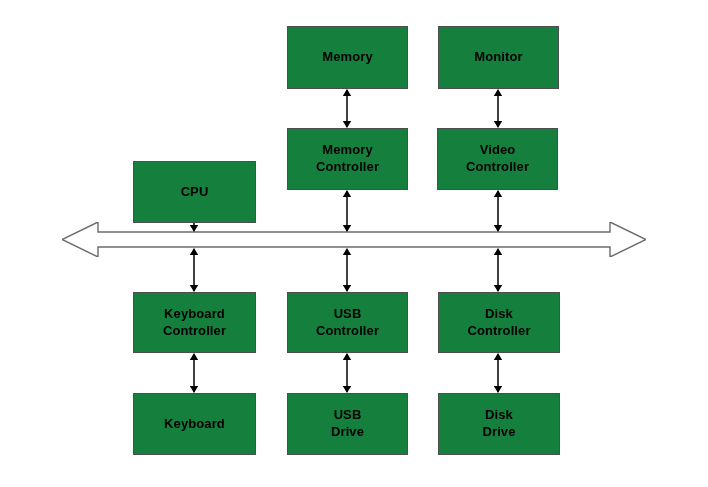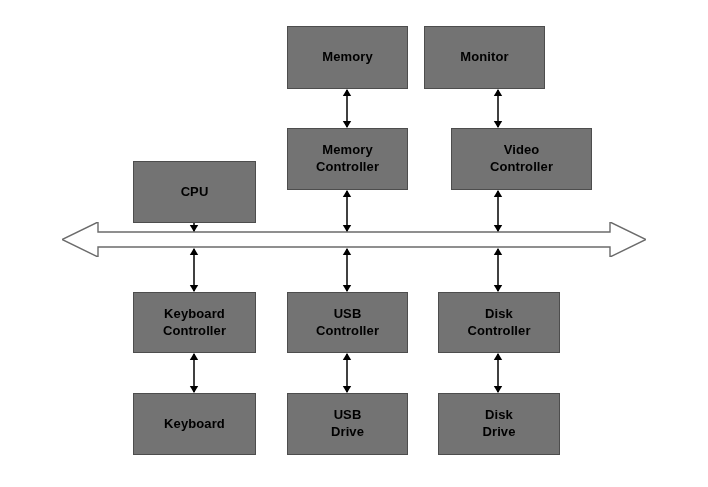--- a/index.html
+++ b/index.html
@@ -12,21 +12,21 @@
     width: 708px;
     height: 487px;
     background: #ffffff;
     overflow: hidden;
     font-family: "Liberation Sans", sans-serif;
   }
   .node {
     position: absolute;
     box-sizing: border-box;
     border: 1.4px solid #4d4d4d;
-    background: #737373;
+    background: #15803d;
     display: flex;
     align-items: center;
     justify-content: center;
     text-align: center;
     color: #000000;
     font-size: 13px;
     font-weight: bold;
     line-height: 1.28;
     letter-spacing: 0.1px;
     white-space: pre-line;
@@ -126,25 +126,25 @@
       </svg>
     </div>
     <div class="conn" style="left: 498px; top: 353px; height: 40px;">
       <svg width="13" height="40" viewBox="0 0 13 40">
         <line x1="6.5" y1="1" x2="6.5" y2="39" stroke="#000000" stroke-width="1.5"></line>
         <polygon points="6.5,0 2.3,7 10.7,7" fill="#000000"></polygon>
         <polygon points="6.5,40 2.3,33 10.7,33" fill="#000000"></polygon>
       </svg>
     </div>
     <div class="node" style="left: 287px; top: 26px; width: 121px; height: 63px; border-color: rgb(77, 77, 77);">Memory</div>
-    <div class="node" style="left: 424px; top: 26px; width: 121px; height: 63px; border-color: rgb(77, 77, 77);">Monitor</div>
+    <div class="node" style="left: 438px; top: 26px; width: 121px; height: 63px; border-color: rgb(77, 77, 77);">Monitor</div>
     <div class="node" style="left: 133px; top: 128px; width: 123px; height: 62px; border-color: rgb(77, 77, 77); margin-top: 33px;">CPU</div>
     <div class="node" style="left: 287px; top: 128px; width: 121px; height: 62px; border-color: rgb(77, 77, 77);">Memory
 Controller</div>
-    <div class="node" style="left: 451px; top: 128px; width: 141px; height: 62px; border-color: rgb(77, 77, 77);">Video
+    <div class="node" style="left: 437px; top: 128px; width: 121px; height: 62px; border-color: rgb(77, 77, 77);">Video
 Controller</div>
     <div class="node" style="left: 133px; top: 292px; width: 123px; height: 61px; border-color: rgb(77, 77, 77);">Keyboard
 Controller</div>
     <div class="node" style="left: 287px; top: 292px; width: 121px; height: 61px; border-color: rgb(77, 77, 77);">USB
 Controller</div>
     <div class="node" style="left: 438px; top: 292px; width: 122px; height: 61px; border-color: rgb(77, 77, 77);">Disk
 Controller</div>
     <div class="node" style="left: 133px; top: 393px; width: 123px; height: 62px; border-color: rgb(77, 77, 77);">Keyboard</div>
     <div class="node" style="left: 287px; top: 393px; width: 121px; height: 62px; border-color: rgb(77, 77, 77);">USB
 Drive</div>

